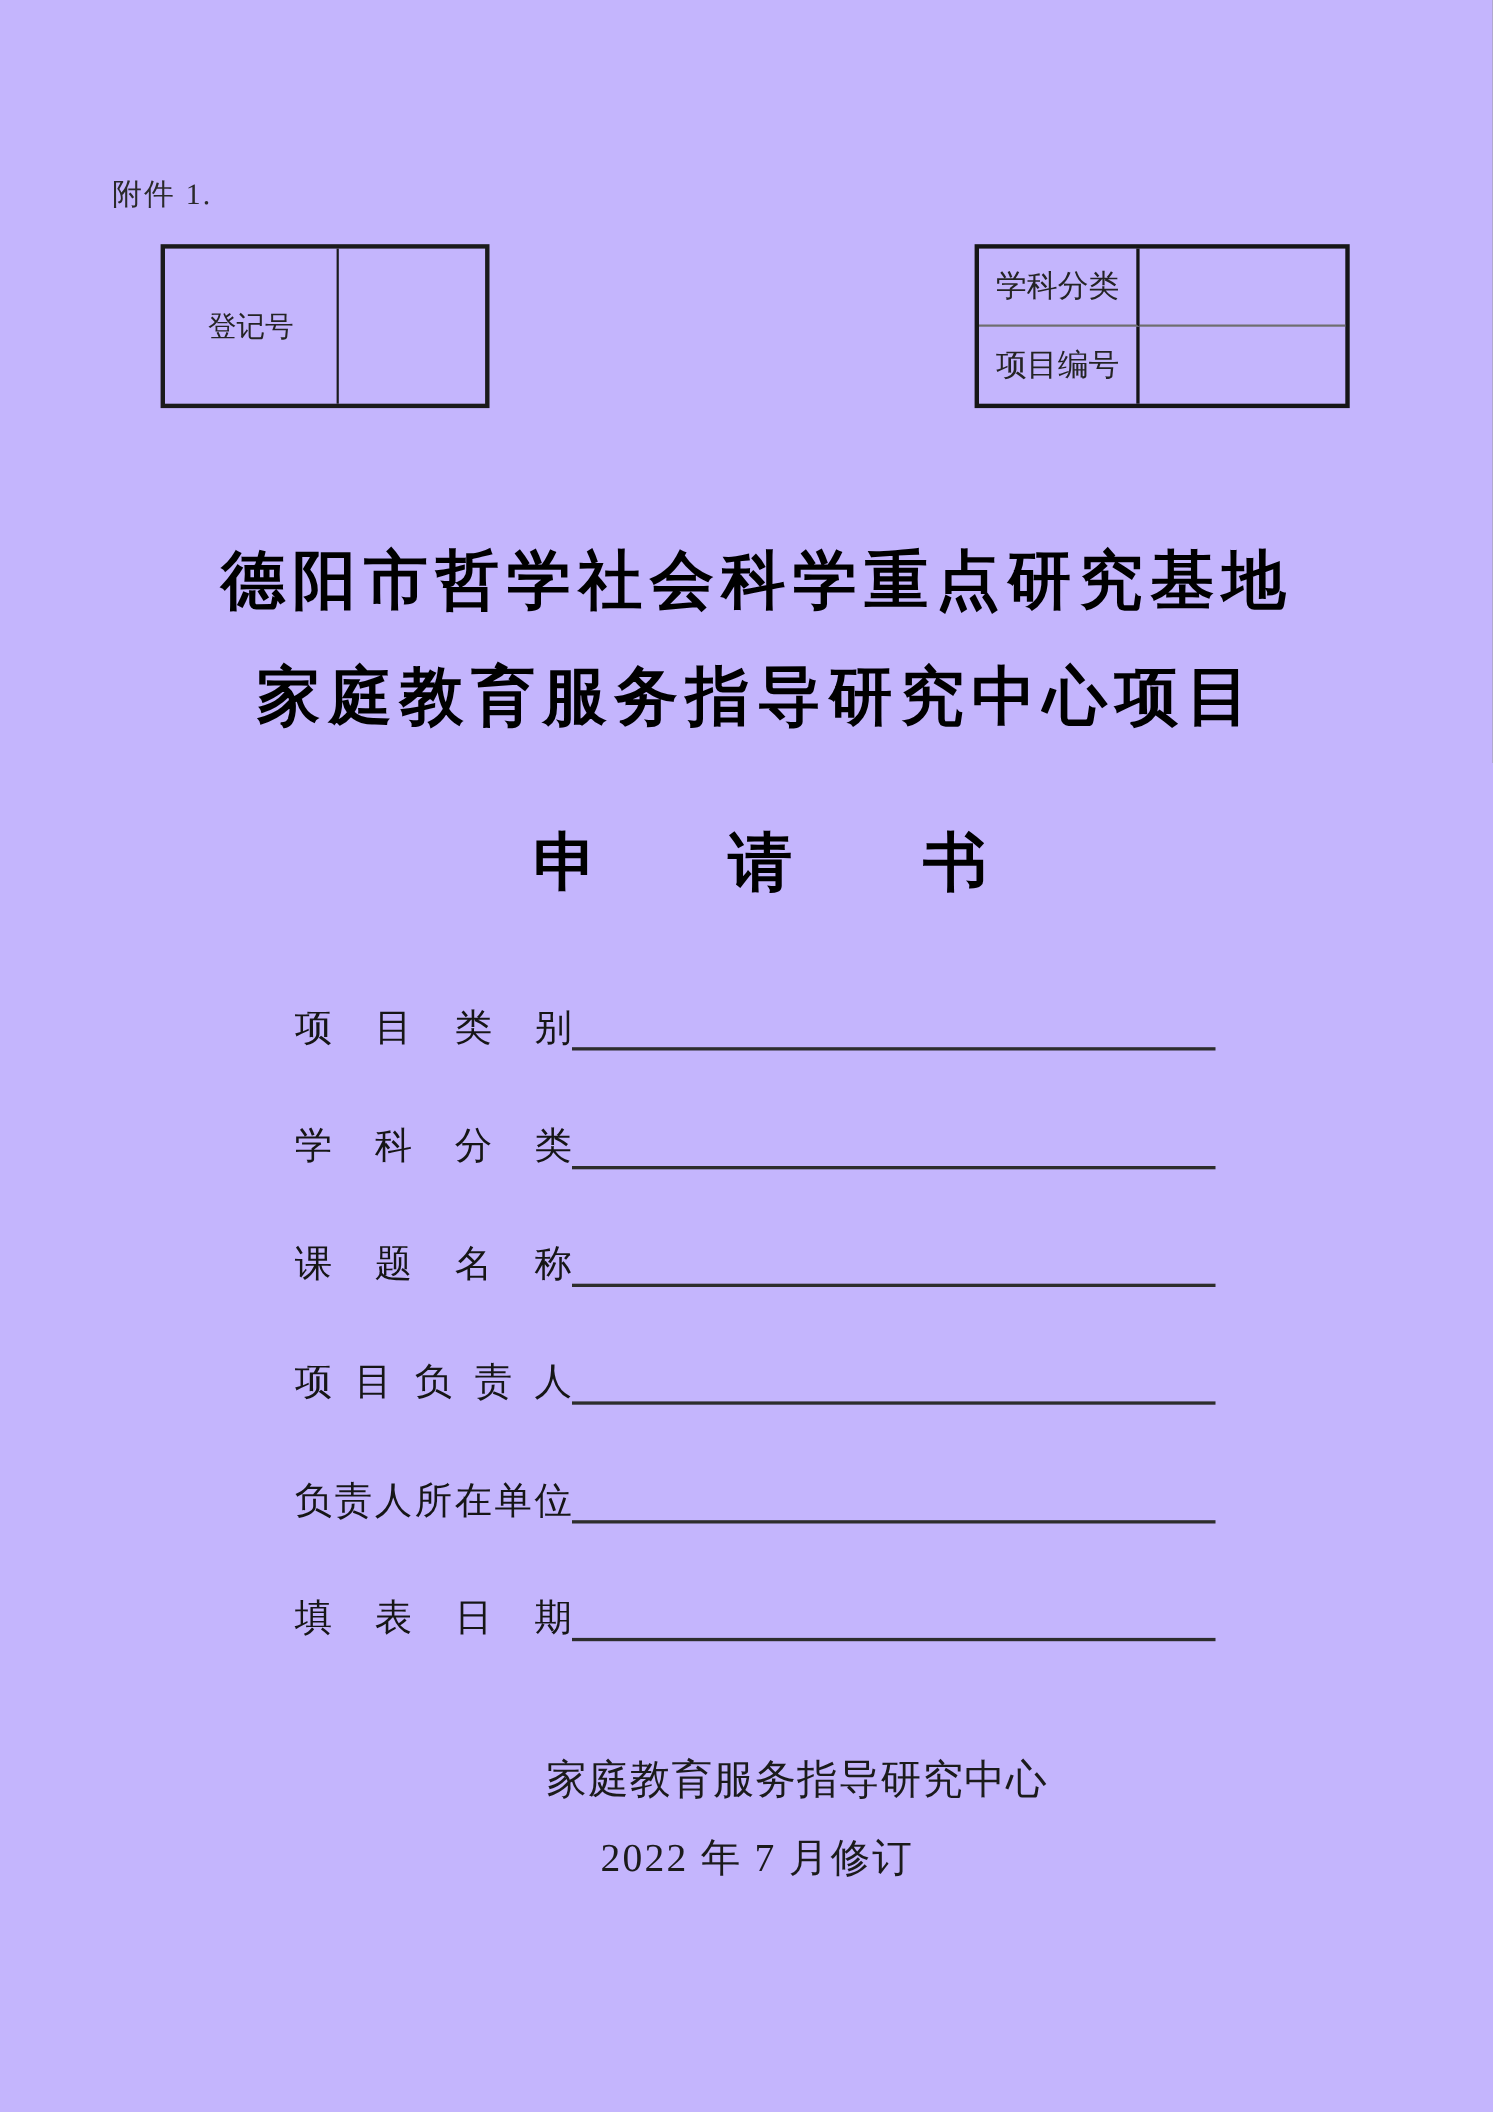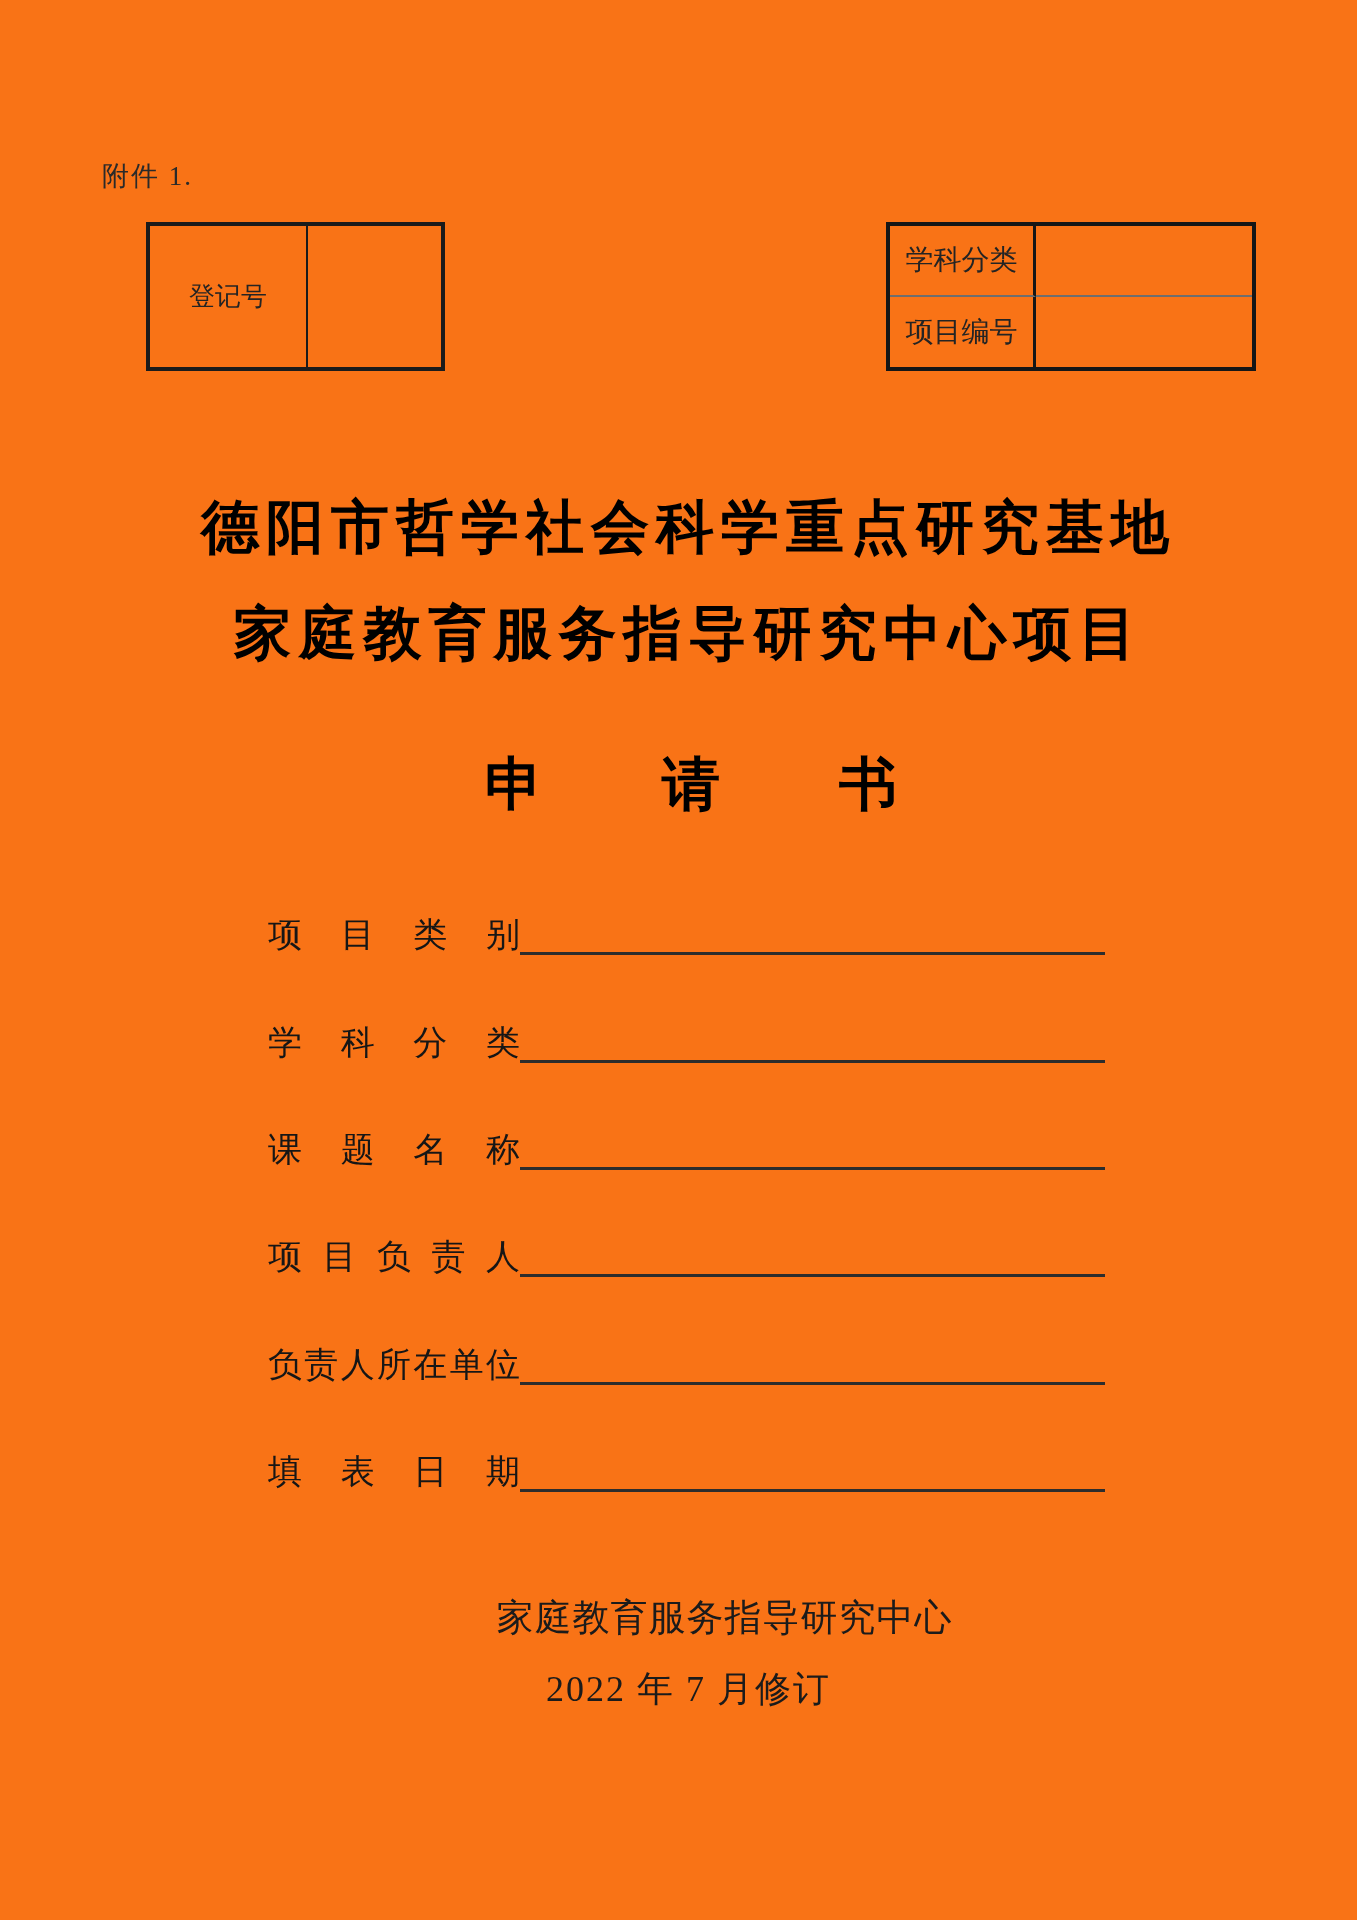--- a/index.html
+++ b/index.html
@@ -1,20 +1,20 @@
 <!DOCTYPE html>
 <html><head>
 <meta charset="utf-8">
 <style>
   html,body{margin:0;padding:0;background:#9a9a9a;}
   .page{
     position:relative;
     width:1357px;height:1920px;
     margin:0 auto;
-    background:#f97316;
+    background:#c4b5fd;
     font-family:"Liberation Serif", serif;
     color:#1e1e1e;
     overflow:hidden;
   }
   .abs{position:absolute;}
 
   
   .attachment{left:102px;top:158px;font-size:27px;color:#2a2a2a;letter-spacing:2px;}
 
   
@@ -25,21 +25,21 @@
   }
   .reg-cell-label{
     width:158px;border-right:2px solid #1b1b1b;box-sizing:border-box;
     display:flex;align-items:center;justify-content:center;
     font-size:26px;color:#242424;
   }
   .reg-cell-value{flex:1;}
 
   
   .cls-box{
-    left:886px;top:222px;width:370px;height:149px;
+    left:886px;top:222px;width:341px;height:149px;
     border:4px solid #161616;box-sizing:border-box;
     display:grid;grid-template-columns:146px 1fr;grid-template-rows:1fr 1fr;
   }
   .cls-label{
     border-right:3px solid #161616;box-sizing:border-box;
     display:flex;align-items:center;justify-content:center;
     font-size:28px;color:#242424;
   }
   .cls-row1{border-bottom:2px solid #6e6e6e;}
   .cls-value{box-sizing:border-box;}

